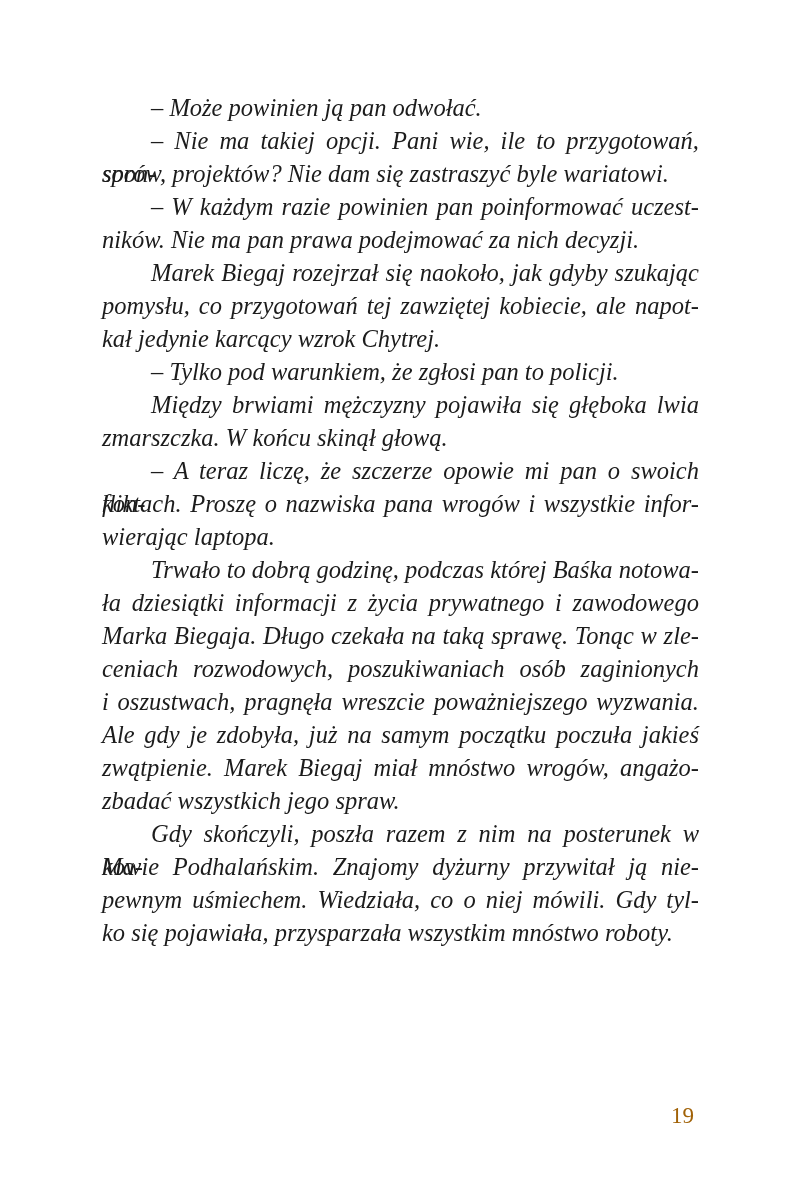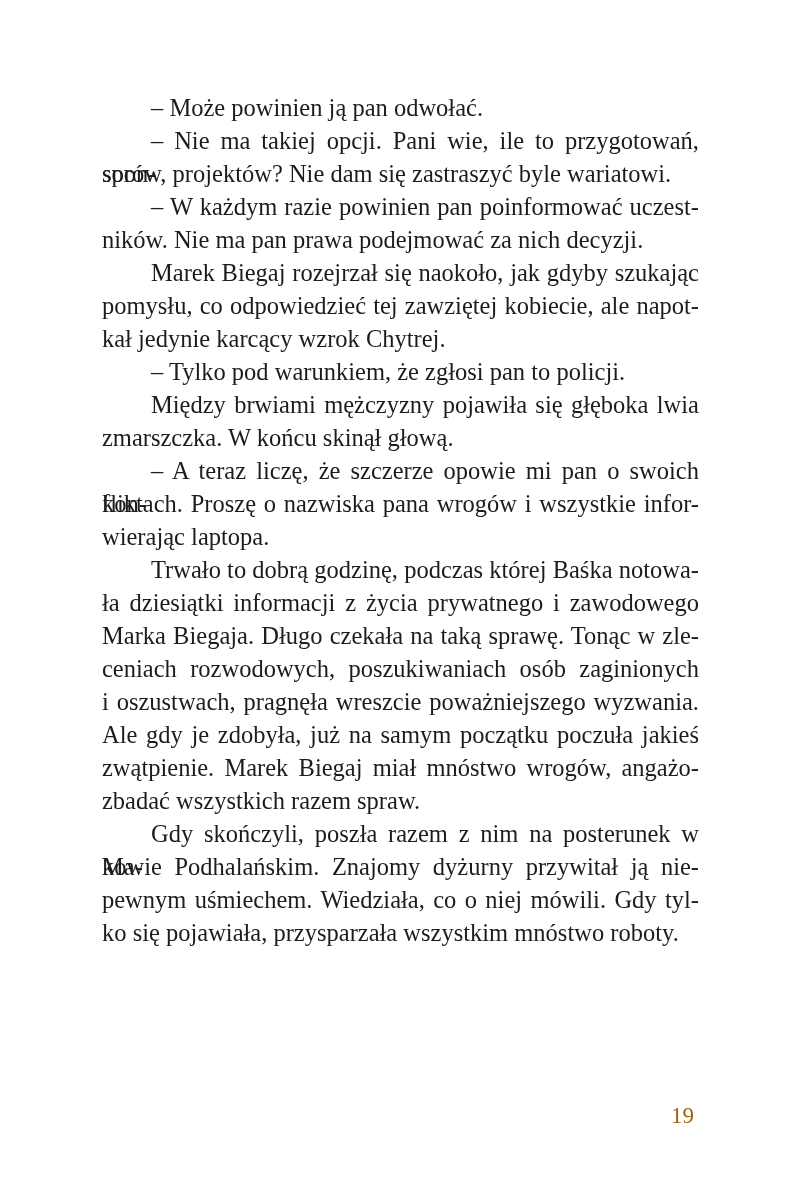--- a/index.html
+++ b/index.html
@@ -20,20 +20,21 @@
     background: #ffffff;
   }
   .text-block {
     position: absolute;
     left: 102px;
     top: 91px;
     width: 597px;
     color: #1c1c1c;
     font-size: 24.5px;
     line-height: 33px;
+    font-style: italic;
     -webkit-font-smoothing: antialiased;
   }
   .para {
     margin: 0;
     padding: 0;
   }
   .line {
     height: 33px;
     text-align: justify;
     text-align-last: justify;
@@ -69,21 +70,21 @@
       <div class="para">
         <div class="line indent">– Nie ma takiej opcji. Pani wie, ile to przygotowań, spon-</div>
         <div class="line last">sorów, projektów? Nie dam się zastraszyć byle wariatowi.</div>
       </div>
       <div class="para">
         <div class="line indent">– W każdym razie powinien pan poinformować uczest-</div>
         <div class="line last">ników. Nie ma pan prawa podejmować za nich decyzji.</div>
       </div>
       <div class="para">
         <div class="line indent">Marek Biegaj rozejrzał się naokoło, jak gdyby szukając</div>
-        <div class="line">pomysłu, co odpowiedzieć tej zawziętej kobiecie, ale napot-</div>
+        <div class="line">pomysłu, co przygotowań tej zawziętej kobiecie, ale napot-</div>
         <div class="line last">kał jedynie karcący wzrok Chytrej.</div>
       </div>
       <div class="para">
         <div class="line indent last">– Tylko pod warunkiem, że zgłosi pan to policji.</div>
       </div>
       <div class="para">
         <div class="line indent">Między brwiami mężczyzny pojawiła się głęboka lwia</div>
         <div class="line last">zmarszczka. W końcu skinął głową.</div>
       </div>
       <div class="para">
@@ -92,21 +93,21 @@
         <div class="line last">wierając laptopa.</div>
       </div>
       <div class="para">
         <div class="line indent">Trwało to dobrą godzinę, podczas której Baśka notowa-</div>
         <div class="line">ła dziesiątki informacji z życia prywatnego i zawodowego</div>
         <div class="line">Marka Biegaja. Długo czekała na taką sprawę. Tonąc w zle-</div>
         <div class="line">ceniach rozwodowych, poszukiwaniach osób zaginionych</div>
         <div class="line">i oszustwach, pragnęła wreszcie poważniejszego wyzwania.</div>
         <div class="line">Ale gdy je zdobyła, już na samym początku poczuła jakieś</div>
         <div class="line">zwątpienie. Marek Biegaj miał mnóstwo wrogów, angażo-</div>
-        <div class="line last">zbadać wszystkich razem spraw.</div>
+        <div class="line last">zbadać wszystkich jego spraw.</div>
       </div>
       <div class="para">
         <div class="line indent">Gdy skończyli, poszła razem z nim na posterunek w Ma-</div>
         <div class="line">kowie Podhalańskim. Znajomy dyżurny przywitał ją nie-</div>
         <div class="line">pewnym uśmiechem. Wiedziała, co o niej mówili. Gdy tyl-</div>
         <div class="line last">ko się pojawiała, przysparzała wszystkim mnóstwo roboty.</div>
       </div>
     </div>
   <div class="page-number">19</div>
 </div>

